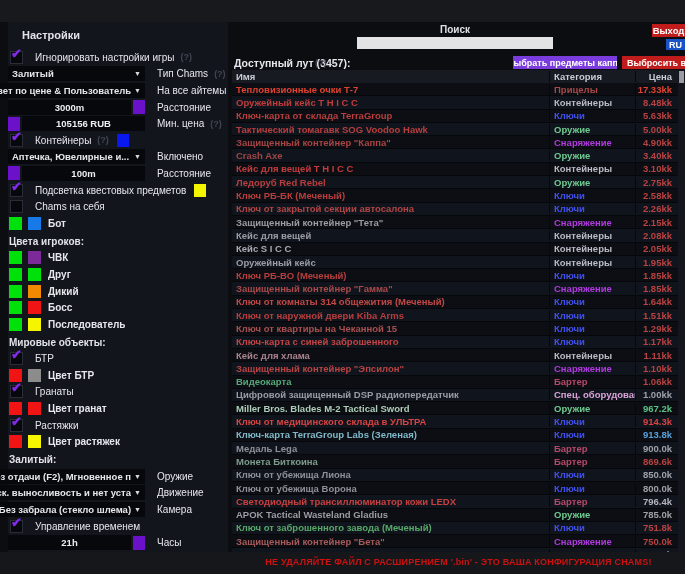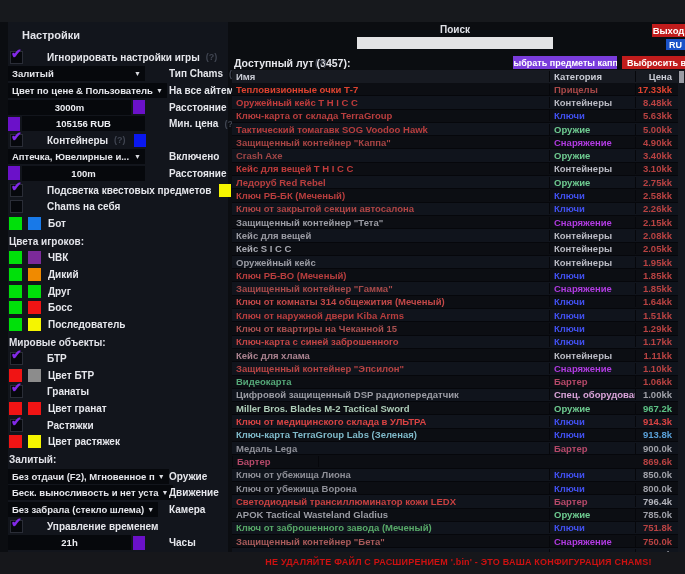--- a/index.html
+++ b/index.html
@@ -15,26 +15,26 @@
   .warning { position:absolute; left:232px; top:557px; width:453px; text-align:center;
              font-size:9px; font-weight:bold; color:#ce1111; letter-spacing:.2px; white-space:nowrap; }
 
   
   .sidebar { position:absolute; left:8px; top:22px; width:220px; height:530px;
              background:#12151c; padding-top:7px; }
   .sb-title { font-size:11px; font-weight:bold; margin:0 0 8px 14px; color:#e2e3e9; }
   .srow { height:16.6px; display:flex; align-items:center; position:relative; }
   .srow.hdr { height:18px; align-items:flex-end; padding-bottom:3px; }
   .hdr-label { font-size:10px; font-weight:bold; color:#e2e3e9; margin-left:1px; }
-  .slabel { font-size:10px; font-weight:bold; color:#e6e7ec; margin-left:24px; white-space:nowrap; }
+  .slabel { font-size:10px; font-weight:normal; color:#e6e7ec; margin-left:12px; white-space:nowrap; }
   .help { font-size:9px; font-weight:bold; color:#41465299; color:#414652; margin-left:6px; }
   .cb { width:13px; height:13px; background:#06080c; border:1px solid #2a2d37; margin-left:2px;
         position:relative; flex:0 0 13px; }
   .cb .tick { position:absolute; left:0px; top:-5px; font-size:13px; font-weight:bold; color:#8229e8; line-height:13px; }
-  .ctl { width:137px; flex:0 0 137px; display:flex; align-items:center; gap:2px; }
+  .ctl { width:137px; flex:0 0 137px; display:flex; align-items:center; gap:2px;justify-content:flex-end; }
   .dd { flex:1; height:15px; background:#06080c; display:flex; align-items:center; padding:0 4px; }
   .ddv { flex:1; font-size:9.5px; font-weight:bold; color:#e6e7ec; white-space:nowrap; overflow:hidden; }
   .caret { flex:0 0 auto; font-size:7px; color:#d9dae0; margin-left:3px; }
   .inp { flex:1; height:15px; background:#06080c; display:flex; align-items:center; justify-content:center;
          font-size:9.5px; font-weight:bold; color:#ecedf2; }
   .swatch { width:12px; height:14px; flex:0 0 12px; }
   .swatch.inline { margin-left:8px; width:26px; height:13px; }
   .pair-s { width:13px; height:13px; flex:0 0 13px; }
   .pair-s + .pair-s { margin-left:6px; }
   .pair-s:first-child { margin-left:1px; }
@@ -162,27 +162,27 @@
       <div class="srow hdr">
         <span class="hdr-label">Цвета игроков:</span>
       </div>
       <div class="srow">
         <span class="pair-s" style="background: rgb(0, 224, 10);"></span>
         <span class="pair-s" style="background: rgb(124, 42, 154);"></span>
         <span class="plabel">ЧВК</span>
       </div>
       <div class="srow">
         <span class="pair-s" style="background: rgb(0, 224, 10);"></span>
+        <span class="pair-s" style="background: rgb(0, 224, 10);"></span>
+        <span class="plabel">Друг</span>
+      </div>
+      <div class="srow">
+        <span class="pair-s" style="background: rgb(0, 224, 10);"></span>
         <span class="pair-s" style="background: rgb(240, 138, 0);"></span>
         <span class="plabel">Дикий</span>
-      </div>
-      <div class="srow">
-        <span class="pair-s" style="background: rgb(0, 224, 10);"></span>
-        <span class="pair-s" style="background: rgb(0, 224, 10);"></span>
-        <span class="plabel">Друг</span>
       </div>
       <div class="srow">
         <span class="pair-s" style="background: rgb(0, 224, 10);"></span>
         <span class="pair-s" style="background: rgb(240, 20, 20);"></span>
         <span class="plabel">Босс</span>
       </div>
       <div class="srow">
         <span class="pair-s" style="background: rgb(0, 224, 10);"></span>
         <span class="pair-s" style="background: rgb(245, 245, 0);"></span>
         <span class="plabel">Последователь</span>
@@ -419,20 +419,21 @@
       <div class="cell c-name" style="color: rgb(127, 185, 201);">Ключ-карта TerraGroup Labs (Зеленая)</div>
       <div class="cell c-cat" style="color: rgb(65, 80, 239);">Ключи</div>
       <div class="cell c-price" style="color: rgb(90, 160, 216);">913.8k</div>
     </div>
     <div class="trow odd">
       <div class="cell c-name" style="color: rgb(142, 143, 151);">Медаль Lega</div>
       <div class="cell c-cat" style="color: rgb(180, 72, 104);">Бартер</div>
       <div class="cell c-price" style="color: rgb(159, 160, 168);">900.0k</div>
     </div>
     <div class="trow even">
+      <div class="cell c-name" style="color: rgb(125, 156, 140);">Монета Биткоина</div>
       <div class="cell c-cat" style="color: rgb(180, 72, 104);">Бартер</div>
       <div class="cell c-price" style="color: rgb(184, 66, 66);">869.6k</div>
     </div>
     <div class="trow odd">
       <div class="cell c-name" style="color: rgb(142, 143, 151);">Ключ от убежища Лиона</div>
       <div class="cell c-cat" style="color: rgb(65, 80, 239);">Ключи</div>
       <div class="cell c-price" style="color: rgb(159, 160, 168);">850.0k</div>
     </div>
     <div class="trow even">
       <div class="cell c-name" style="color: rgb(142, 143, 151);">Ключ от убежища Ворона</div>

